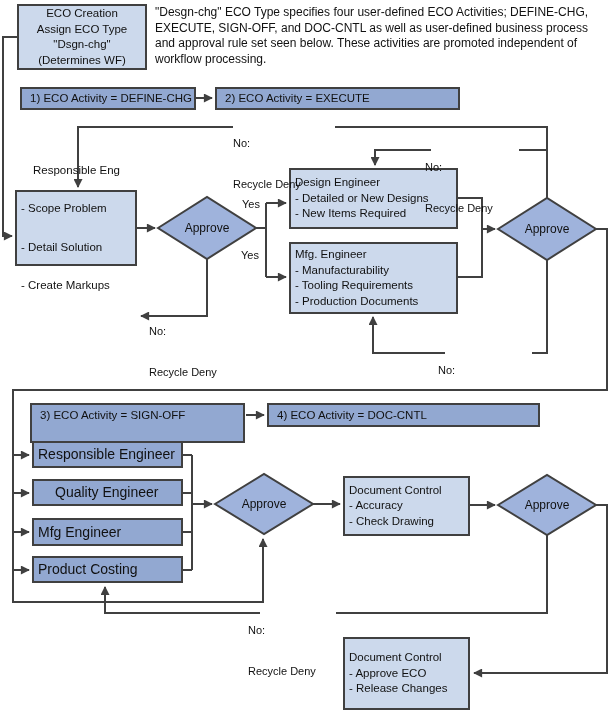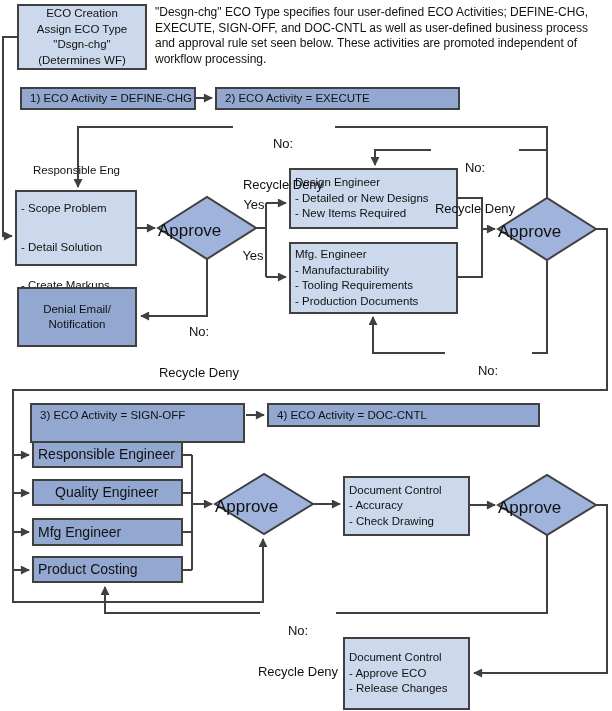--- a/index.html
+++ b/index.html
@@ -16,22 +16,22 @@
   #wires{position:absolute;left:0;top:0;width:612px;height:711px;}
   .box{position:absolute;box-sizing:border-box;border:2px solid var(--line);background:var(--box-light);
        display:flex;flex-direction:column;justify-content:center;font-size:11.5px;line-height:15.5px;
        padding:15px 3px;}
   .box.medium{background:var(--box-medium);}
   .box.center{text-align:center;}
   .bar{position:absolute;box-sizing:border-box;border:2px solid var(--line);background:var(--box-medium);
        font-size:11.5px;line-height:19px;padding-left:8px;white-space:nowrap;}
   .small-node{position:absolute;box-sizing:border-box;border:2px solid var(--line);background:var(--box-medium);
        font-size:14px;line-height:23px;padding-left:4px;white-space:nowrap;}
-  .lbl{position:absolute;text-align:center;font-size:13px;line-height:13.5px;white-space:pre;}
-  .dlabel{position:absolute;width:98px;text-align:left;font-size:17px;}
+  .lbl{position:absolute;text-align:left;font-size:11px;line-height:13.5px;white-space:pre;}
+  .dlabel{position:absolute;width:98px;text-align:center;font-size:12px;}
   #description{position:absolute;left:155px;top:5px;width:452px;font-size:12px;line-height:15.5px;}
   .t{padding-left:1px;}
 </style>
 </head>
 <body>
 
 <div id="canvas">
 
   <svg id="wires" viewBox="0 0 612 711" xmlns="http://www.w3.org/2000/svg">
     <defs>
@@ -118,24 +118,20 @@
     <div class="t">- New Items Required</div>
   </div>
 
   <div class="box" style="left:289px;top:242px;width:169px;height:72px;">
     <div class="t">Mfg. Engineer</div>
     <div class="t">- Manufacturability</div>
     <div class="t">- Tooling Requirements</div>
     <div class="t">- Production Documents</div>
   </div>
 
-  <div class="box medium center" style="left:17px;top:287px;width:120px;height:60px;">
-    <div>Denial Email/</div>
-    <div>Notification</div>
-  </div>
 
   <div class="dlabel" style="left:158px;top:221px;">Approve</div>
   <div class="dlabel" style="left:498px;top:222px;">Approve</div>
   <div class="dlabel" style="left:215px;top:497px;">Approve</div>
   <div class="dlabel" style="left:498px;top:498px;">Approve</div>
 
   <div class="lbl" style="left:242px;top:198px;width:24px;">Yes</div>
   <div class="lbl" style="left:241px;top:249px;width:24px;">Yes</div>
 
   <div class="lbl" style="left:233px;top:110px;width:100px;">

